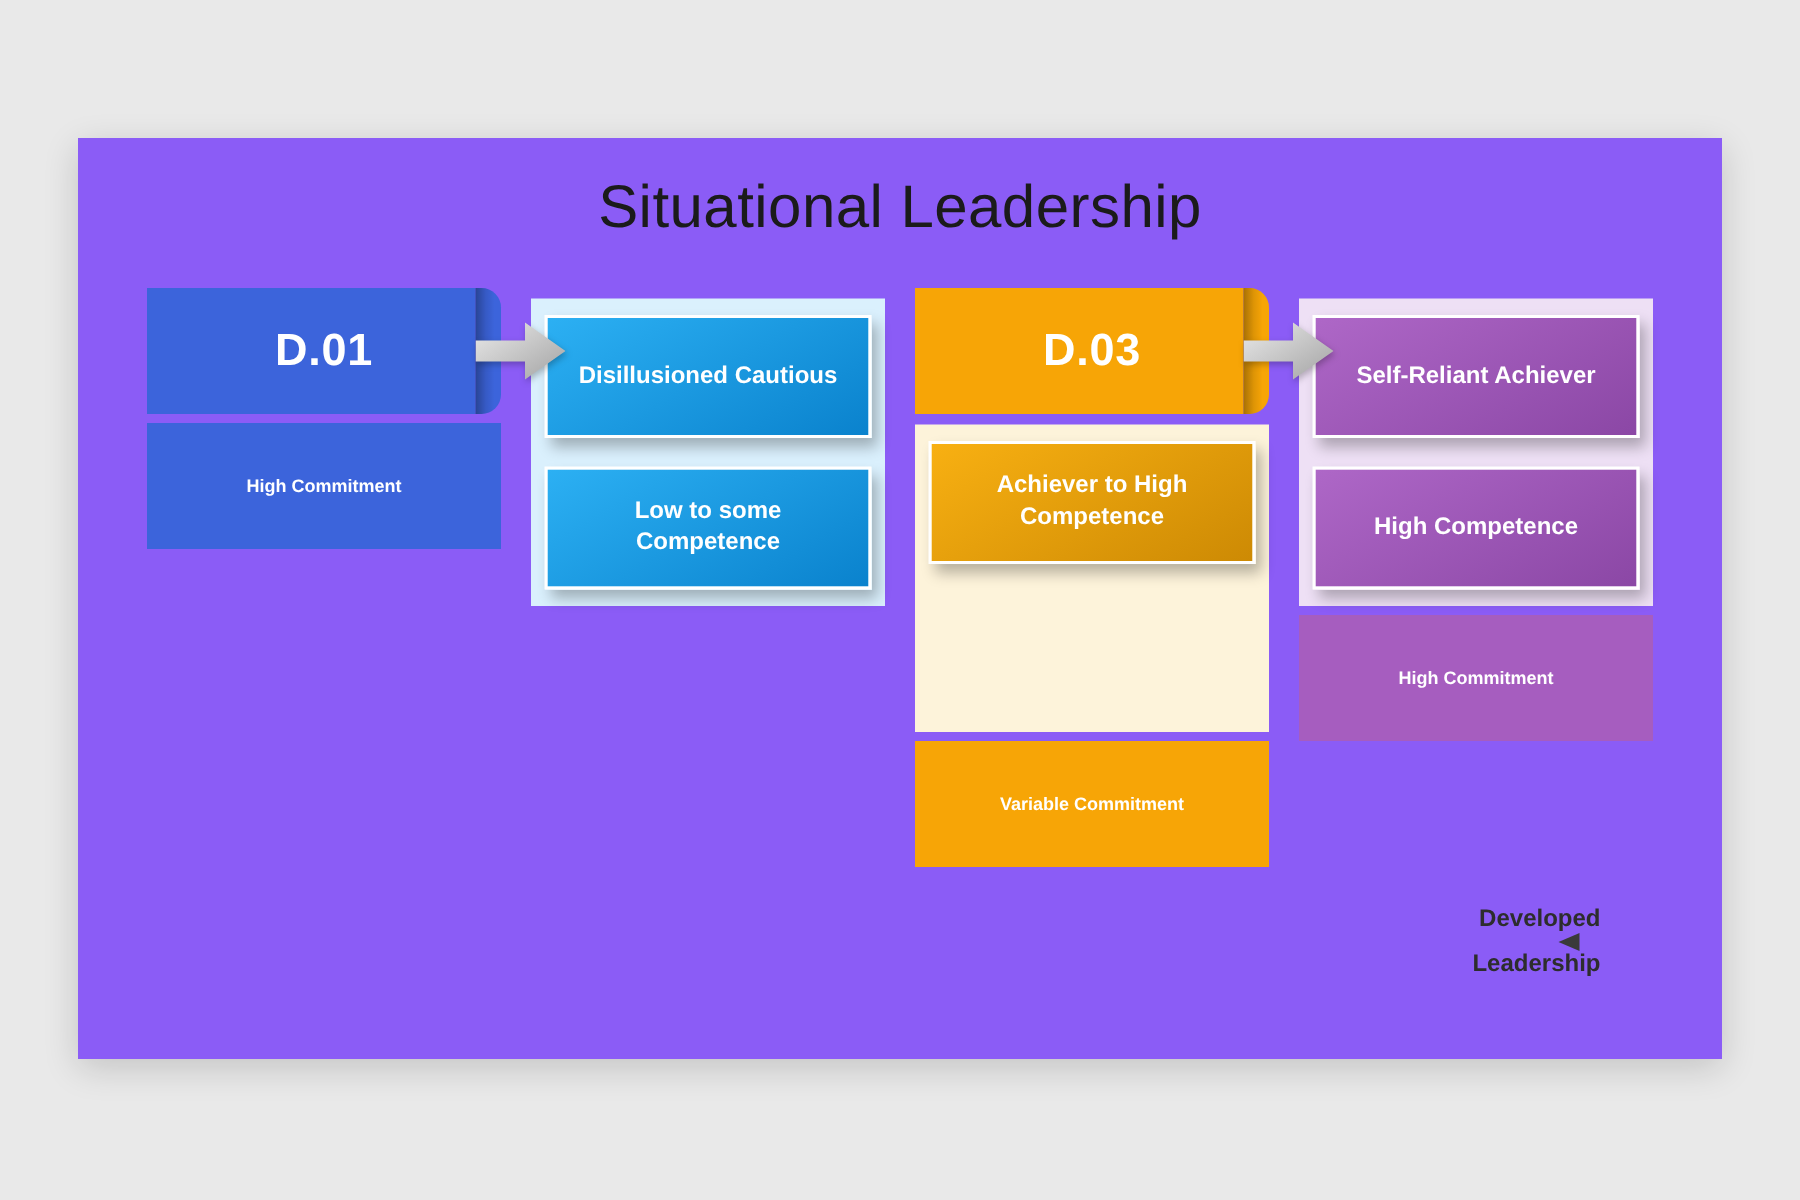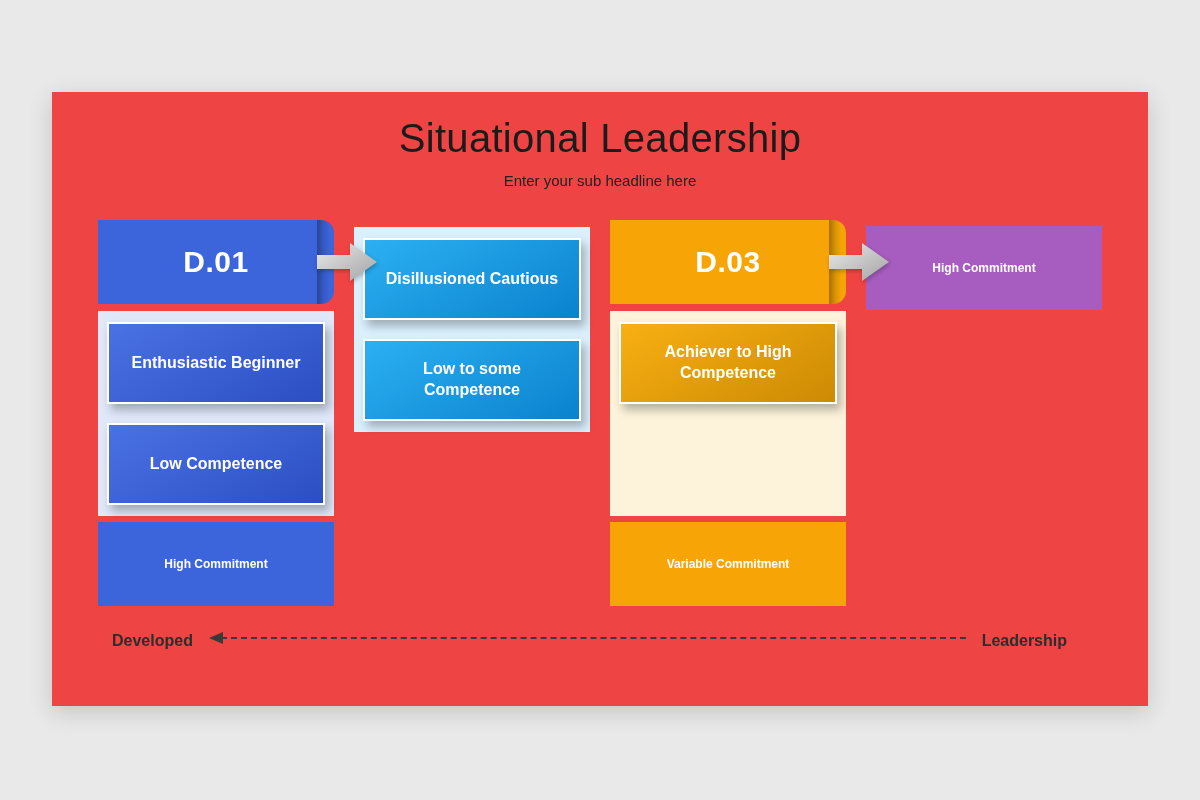--- a/index.html
+++ b/index.html
@@ -12,21 +12,21 @@
     background: #e9e9e9;
     overflow: hidden;
   }
 
   .slide {
     position: absolute;
     left: 52px;
     top: 92px;
     width: 1096px;
     height: 614px;
-    background: #ef4444;
+    background: #8b5cf6;
     box-shadow: 0 6px 22px rgba(0,0,0,0.16);
   }
 
   .title {
     margin-top: 24px;
     text-align: center;
     font-size: 40px;
     font-weight: 400;
     color: #1b1b1b;
     letter-spacing: 0.3px;
@@ -141,22 +141,23 @@
     display: flex;
     align-items: center;
     justify-content: center;
     color: #ffffff;
     font-size: 12px;
     font-weight: bold;
   }
 
   .axis {
     display: flex;
-    align-items: flex-start;
+    align-items: flex-end;
     margin: 26px 81px 12px 60px;
+    flex-direction: column;
   }
   .axis-label {
     font-size: 16px;
     font-weight: bold;
     color: #2d2d2d;
     white-space: nowrap;
   }
   .axis-line {
     flex: 1;
     display: flex;
@@ -185,42 +186,31 @@
       <stop offset="0" stop-color="#eaeaea"></stop>
       <stop offset="1" stop-color="#a3a3a3"></stop>
     </linearGradient>
   </defs>
 </svg>
 
 <div class="page">
   <div class="slide">
 
     <div class="title">Situational Leadership</div>
-    <div class="subtitle">Enter your sub headline here</div>
 
     <div class="grid">
 
       <div class="col col-0">
         <div class="stage-header">
           <span class="label">D.01</span>
           <span class="fold"></span>
           <svg class="head-arrow" viewBox="0 0 60 44">
             <polygon points="0,15 33,15 33,3 60,22 33,41 33,29 0,29" fill="url(#arrowGrad)"></polygon>
           </svg>
         </div>
-        <div class="panel">
-          <div class="card">
-            <span class="card-line">Enthusiastic Beginner</span>
-
-          </div>
-          <div class="card">
-            <span class="card-line">Low Competence</span>
-
-          </div>
-        </div>
         <div class="bar">
           <span>High Commitment</span>
         </div>
       </div>
 
       <div class="col col-1">
         <div class="panel">
           <div class="card">
             <span class="card-line">Disillusioned Cautious</span>
 
@@ -245,20 +235,30 @@
             <span class="card-line">Achiever to High</span>
             <span class="card-line">Competence</span>
           </div>
         </div>
         <div class="bar">
           <span>Variable Commitment</span>
         </div>
       </div>
 
       <div class="col col-3">
+        <div class="panel">
+          <div class="card">
+            <span class="card-line">Self-Reliant Achiever</span>
+
+          </div>
+          <div class="card">
+            <span class="card-line">High Competence</span>
+
+          </div>
+        </div>
         <div class="bar">
           <span>High Commitment</span>
         </div>
       </div>
 
     </div>
 
     <div class="axis">
       <span class="axis-label">Developed</span>
       <div class="axis-line">

